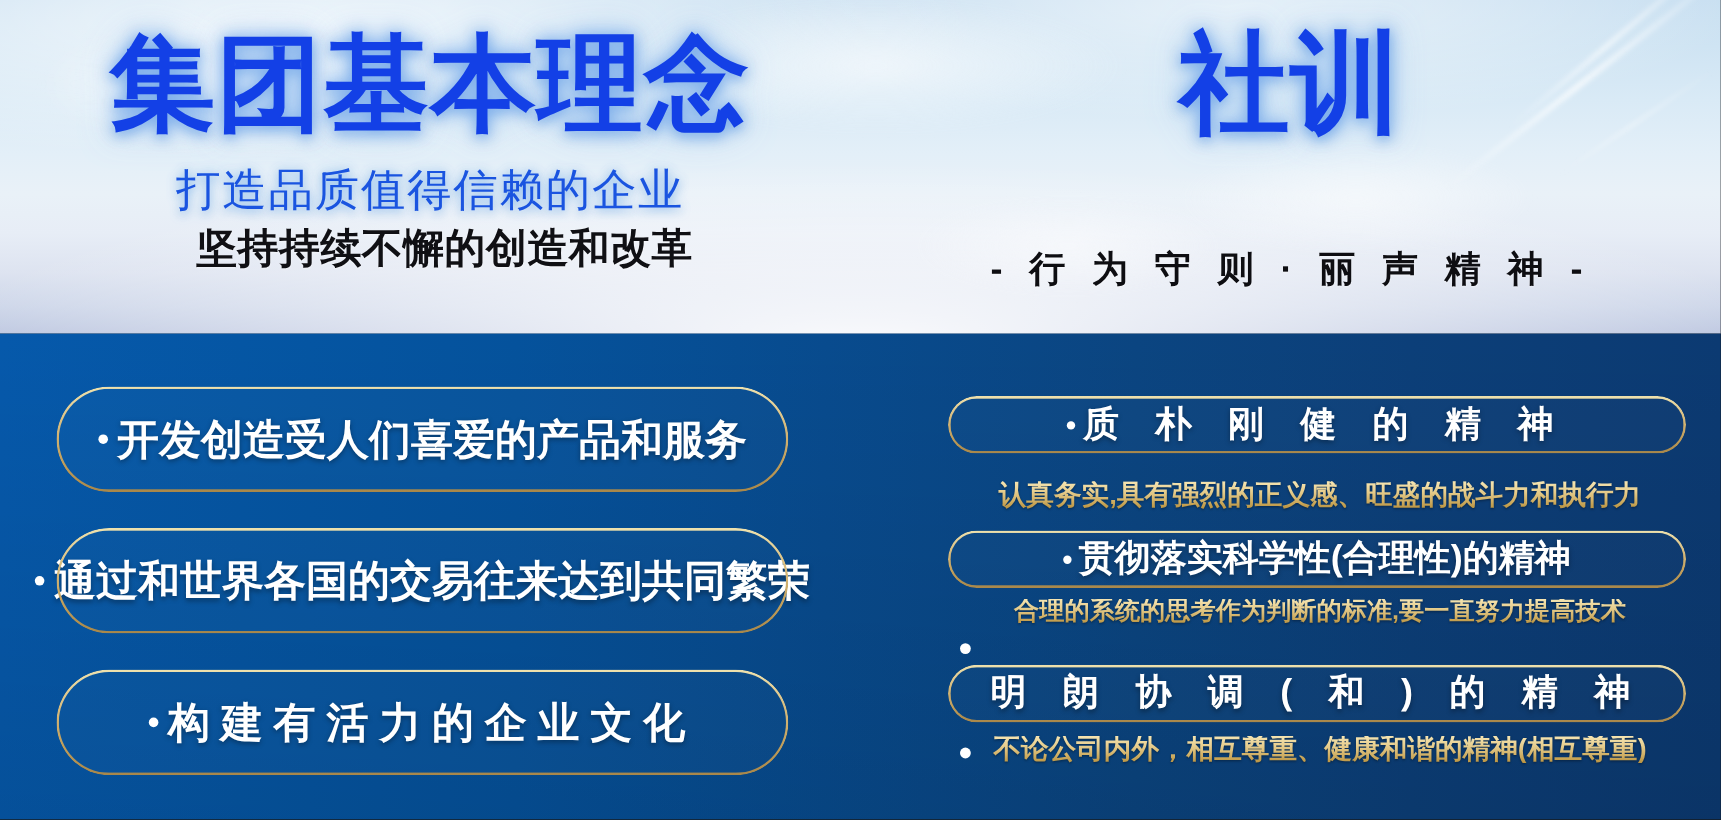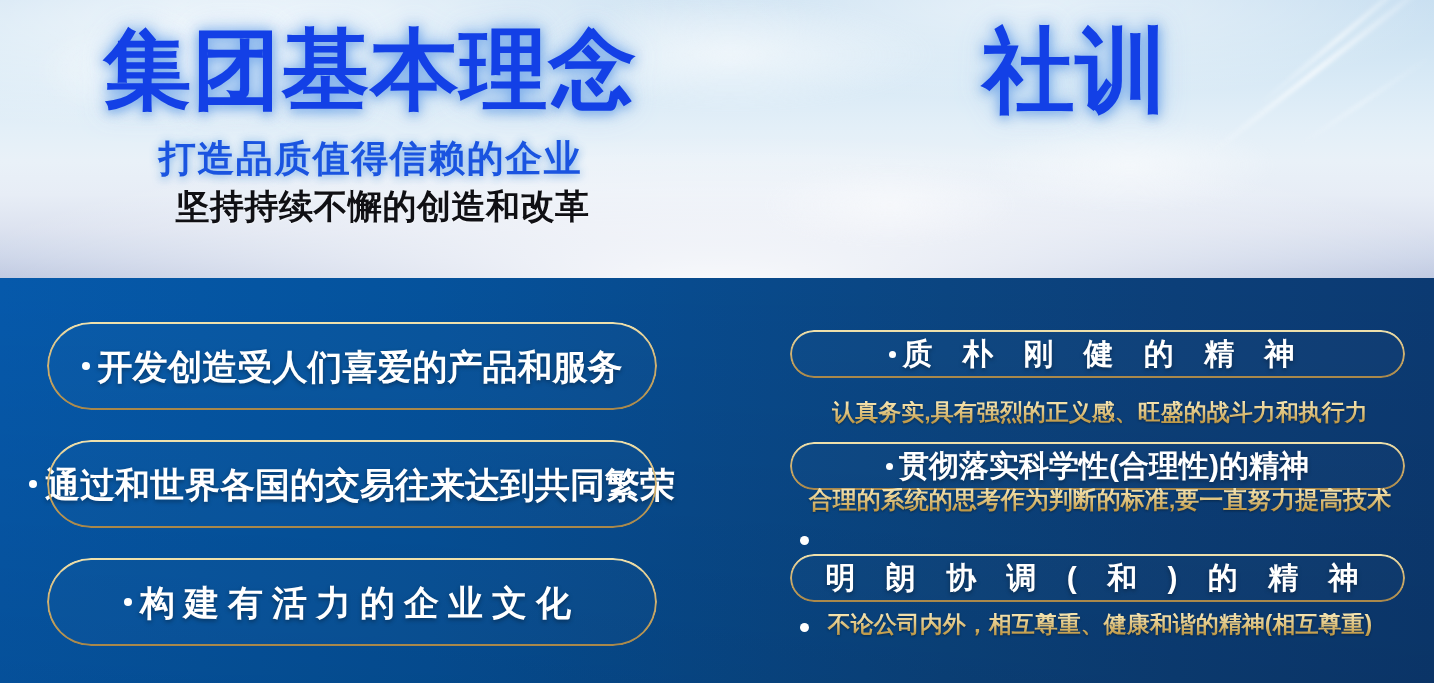--- a/index.html
+++ b/index.html
@@ -76,21 +76,21 @@
         #05529c 30%,
         #084b8e 48%,
         #0b4581 66%,
         #0c3f79 82%,
         #0c3a72 100%);
   }
 
   
   .head-left {
     position: absolute;
-    left: 12px; top: 0;
+    left: 0; top: 0;
     width: 717px; height: 278px;
   }
   .head-right {
     position: absolute;
     left: 717px; top: 0;
     width: 717px; height: 301px;
   }
 
   .big-title {
     position: absolute;
@@ -109,21 +109,21 @@
   #title-main { top: 26px; font-size: 88px; }
   #title-right { top: 24px; font-size: 92px; }
 
   .sub-blue {
     position: absolute;
     width: 100%;
     top: 134px;
     text-align: center;
     color: #1a54e0;
     font-size: 37px;
-    font-weight: 700;
+    font-weight: 400;
     letter-spacing: 1.5px;
     text-shadow: 0 0 10px rgba(150,195,240,0.9), 0 2px 8px rgba(110,165,225,0.6);
   }
 
   .sub-black {
     position: absolute;
     width: 100%;
     text-align: center;
     color: #101014;
     font-size: 34px;
@@ -242,21 +242,21 @@
     line-height: 1;
     background: linear-gradient(to bottom, #f6e6b4 0%, #e6cd8d 38%, #cfae63 72%, #b9923f 100%);
     -webkit-background-clip: text;
     background-clip: text;
     color: transparent;
     -webkit-text-fill-color: transparent;
     text-shadow: none;
     filter: drop-shadow(0 1px 1px rgba(0,0,0,0.35));
   }
   #cap-1 { top: 401px; }
-  #cap-2 { top: 488px; font-size: 24px; }
+  #cap-2 { top: 499px; font-size: 21px; }
   #cap-3 { top: 613px; }
 </style>
 </head>
 <body>
 
 <div id="poster">
 
   <div class="sky">
     <div class="cloudpatch c1"></div>
     <div class="cloudpatch c2"></div>
@@ -270,20 +270,21 @@
   <div class="panel"></div>
 
   <div class="head-left">
     <div class="big-title" id="title-main">集团基本理念</div>
     <div class="sub-blue">打造品质值得信赖的企业</div>
     <div class="sub-black" id="sub-line2">坚持持续不懈的创造和改革</div>
   </div>
 
   <div class="head-right">
     <div class="big-title" id="title-right">社训</div>
+    <div class="sub-right">- 行 为 守 则 · 丽 声 精 神 -</div>
   </div>
 
   <div class="pill" id="pill-l1">
     <div class="left-inner">
       <span class="dot"></span>
       <span class="pill-text">开发创造受人们喜爱的产品和服务</span>
     </div>
   </div>
 
   <div class="pill" id="pill-l2">

